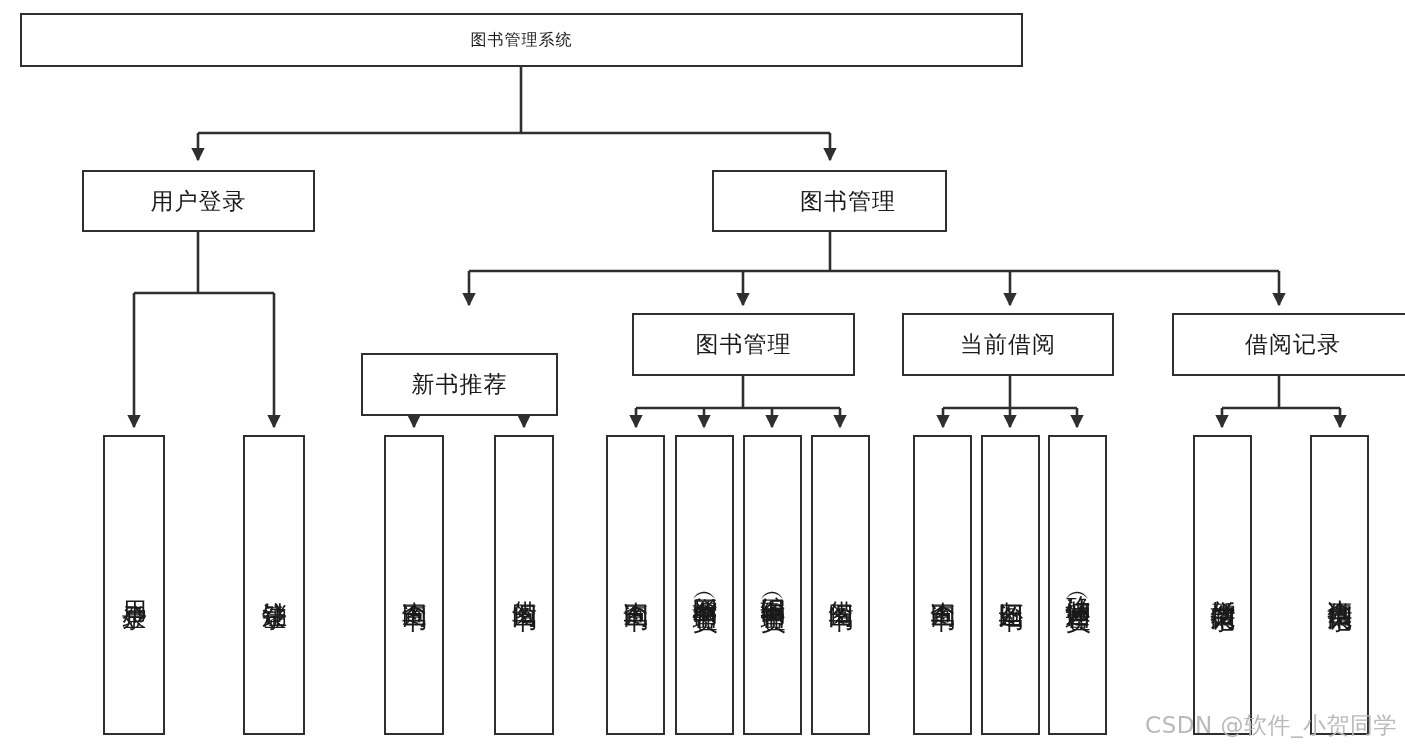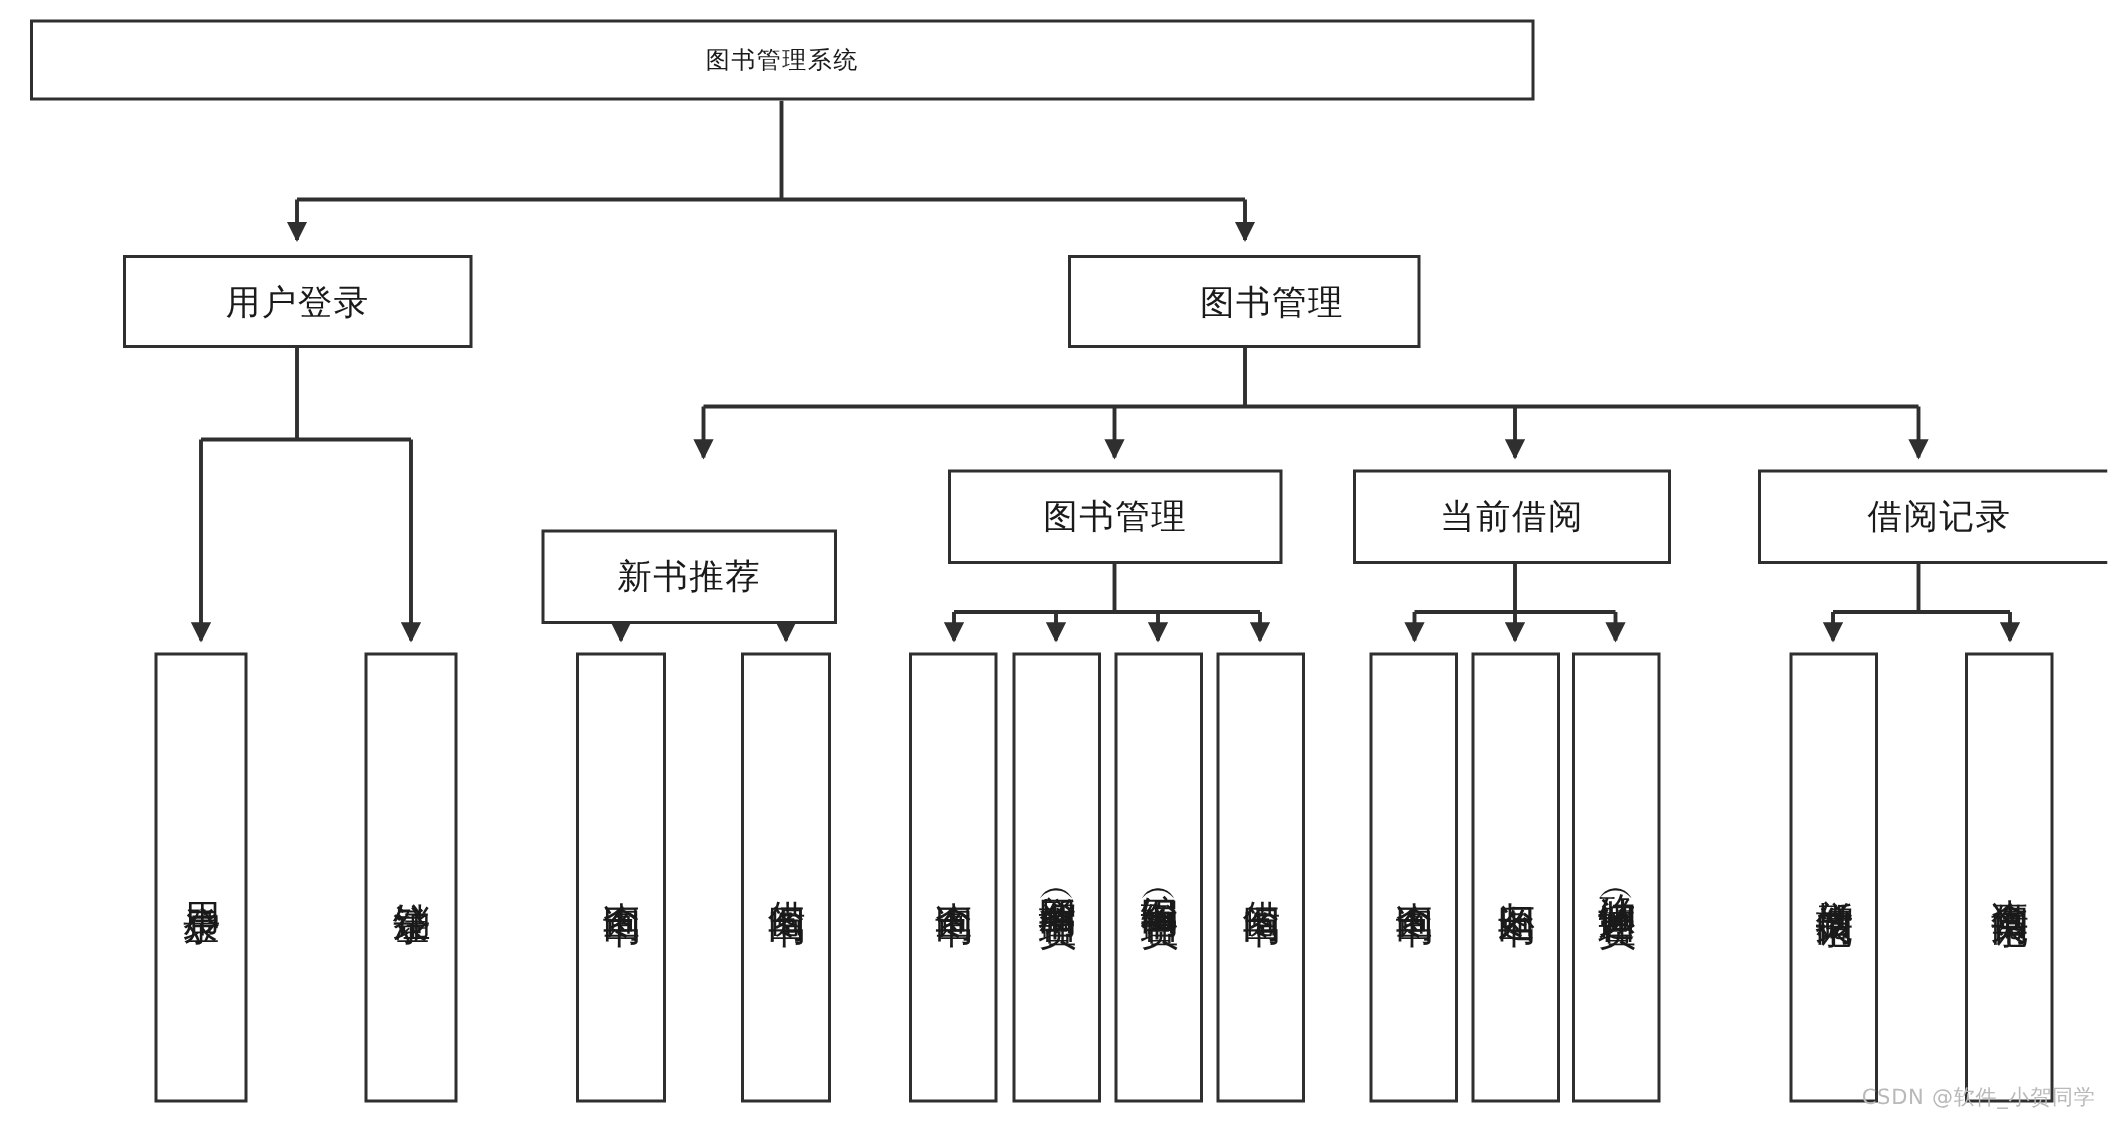--- a/index.html
+++ b/index.html
@@ -58,21 +58,21 @@
     left: 0;
     top: 0;
     width: 1405px;
     height: 747px;
     pointer-events: none;
   }
   .watermark {
     position: absolute;
     right: 8px;
     bottom: 6px;
-    font-size: 14px;
+    font-size: 23px;
     color: #b9b9b9;
     letter-spacing: 0.5px;
     white-space: nowrap;
   }
 </style>
 </head>
 <body>
 
 <div id="canvas">
 

